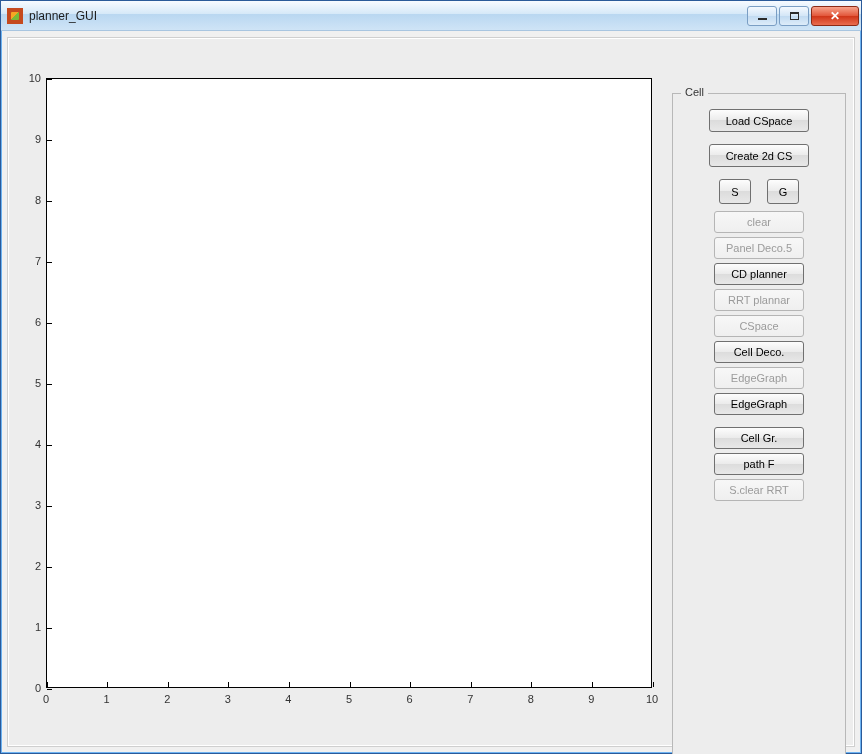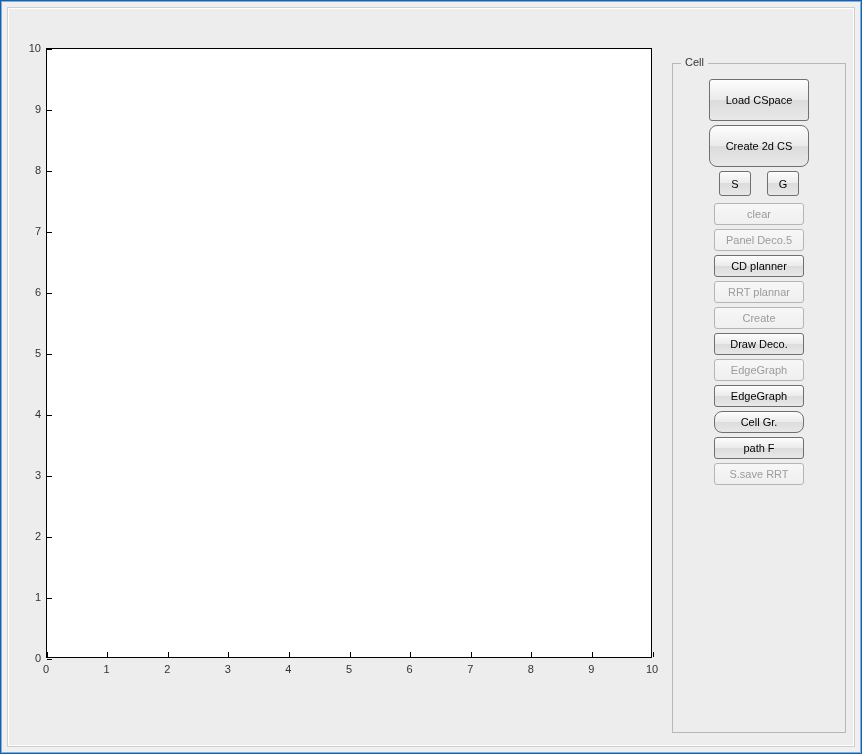--- a/index.html
+++ b/index.html
@@ -80,37 +80,52 @@
   .row-sg { display:flex; gap:16px; margin-top:3px; margin-bottom:3px; justify-content:center; width:100%; }
   .btn {
     width:90px; height:22px;
     border:1px solid #707070;
     border-radius:3px;
     background:linear-gradient(to bottom,#fdfdfd,#ebebeb 49%,#dcdcdc 50%,#e8e8e8);
     font-size:11px; color:#000;
     cursor:pointer;
     display:flex; align-items:center; justify-content:center;
   }
-  .btn.big { width:100px; height:42px; }
+  .btn.big { width:100px; height:23px; }
   .btn.small { width:32px; height:25px; }
   .btn.disabled {
     border-color:#b5b5b5; color:#9b9b9b;
     background:linear-gradient(to bottom,#f7f7f7,#efefef);
     cursor:default;
   }
-  .gap-top { margin-top:0;border-radius:8px; }
+  .gap-top { margin-top:8px; }
 
   .min-glyph { width:9px; height:2px; background:#2b2b2b; margin-top:6px; }
   .max-glyph { width:9px; height:8px; border:1px solid #2b2b2b; border-top-width:2px; }
   .x-glyph { font-weight:bold; font-size:12px; }
 </style>
 </head>
 <body>
 
 <div class="window">
+  <div class="titlebar">
+    <div class="title-icon"></div>
+    <div class="title-text">planner_GUI</div>
+    <div class="win-btns">
+      <div class="win-btn">
+          <div class="min-glyph"></div>
+        </div>
+      <div class="win-btn">
+          <div class="max-glyph"></div>
+        </div>
+      <div class="win-btn close">
+          <span class="x-glyph">✕</span>
+        </div>
+    </div>
+  </div>
 
   <div class="client">
 
     <div class="plot-area">
       <div class="axes" id="axes">
           <div class="ytick" style="top: 609.5px;"></div>
           <div class="ytick" style="top: 548.5px;"></div>
           <div class="ytick" style="top: 487.5px;"></div>
           <div class="ytick" style="top: 426.5px;"></div>
           <div class="ytick" style="top: 365.5px;"></div>
@@ -162,24 +177,24 @@
         <div class="btn big">Load CSpace</div>
         <div class="btn big gap-top">Create 2d CS</div>
         <div class="row-sg gap-top">
           <div class="btn small">S</div>
           <div class="btn small">G</div>
         </div>
         <div class="btn disabled">clear</div>
         <div class="btn disabled">Panel Deco.5</div>
         <div class="btn">CD planner</div>
         <div class="btn disabled">RRT plannar</div>
-        <div class="btn disabled">Create</div>
-        <div class="btn">Draw Deco.</div>
+        <div class="btn disabled">CSpace</div>
+        <div class="btn">Cell Deco.</div>
         <div class="btn disabled">EdgeGraph</div>
         <div class="btn">EdgeGraph</div>
         <div class="btn gap-top">Cell Gr.</div>
         <div class="btn">path F</div>
-        <div class="btn disabled">S.save RRT</div>
+        <div class="btn disabled">S.clear RRT</div>
       </div>
     </div>
 
   </div>
 </div>
 
 </body></html>

